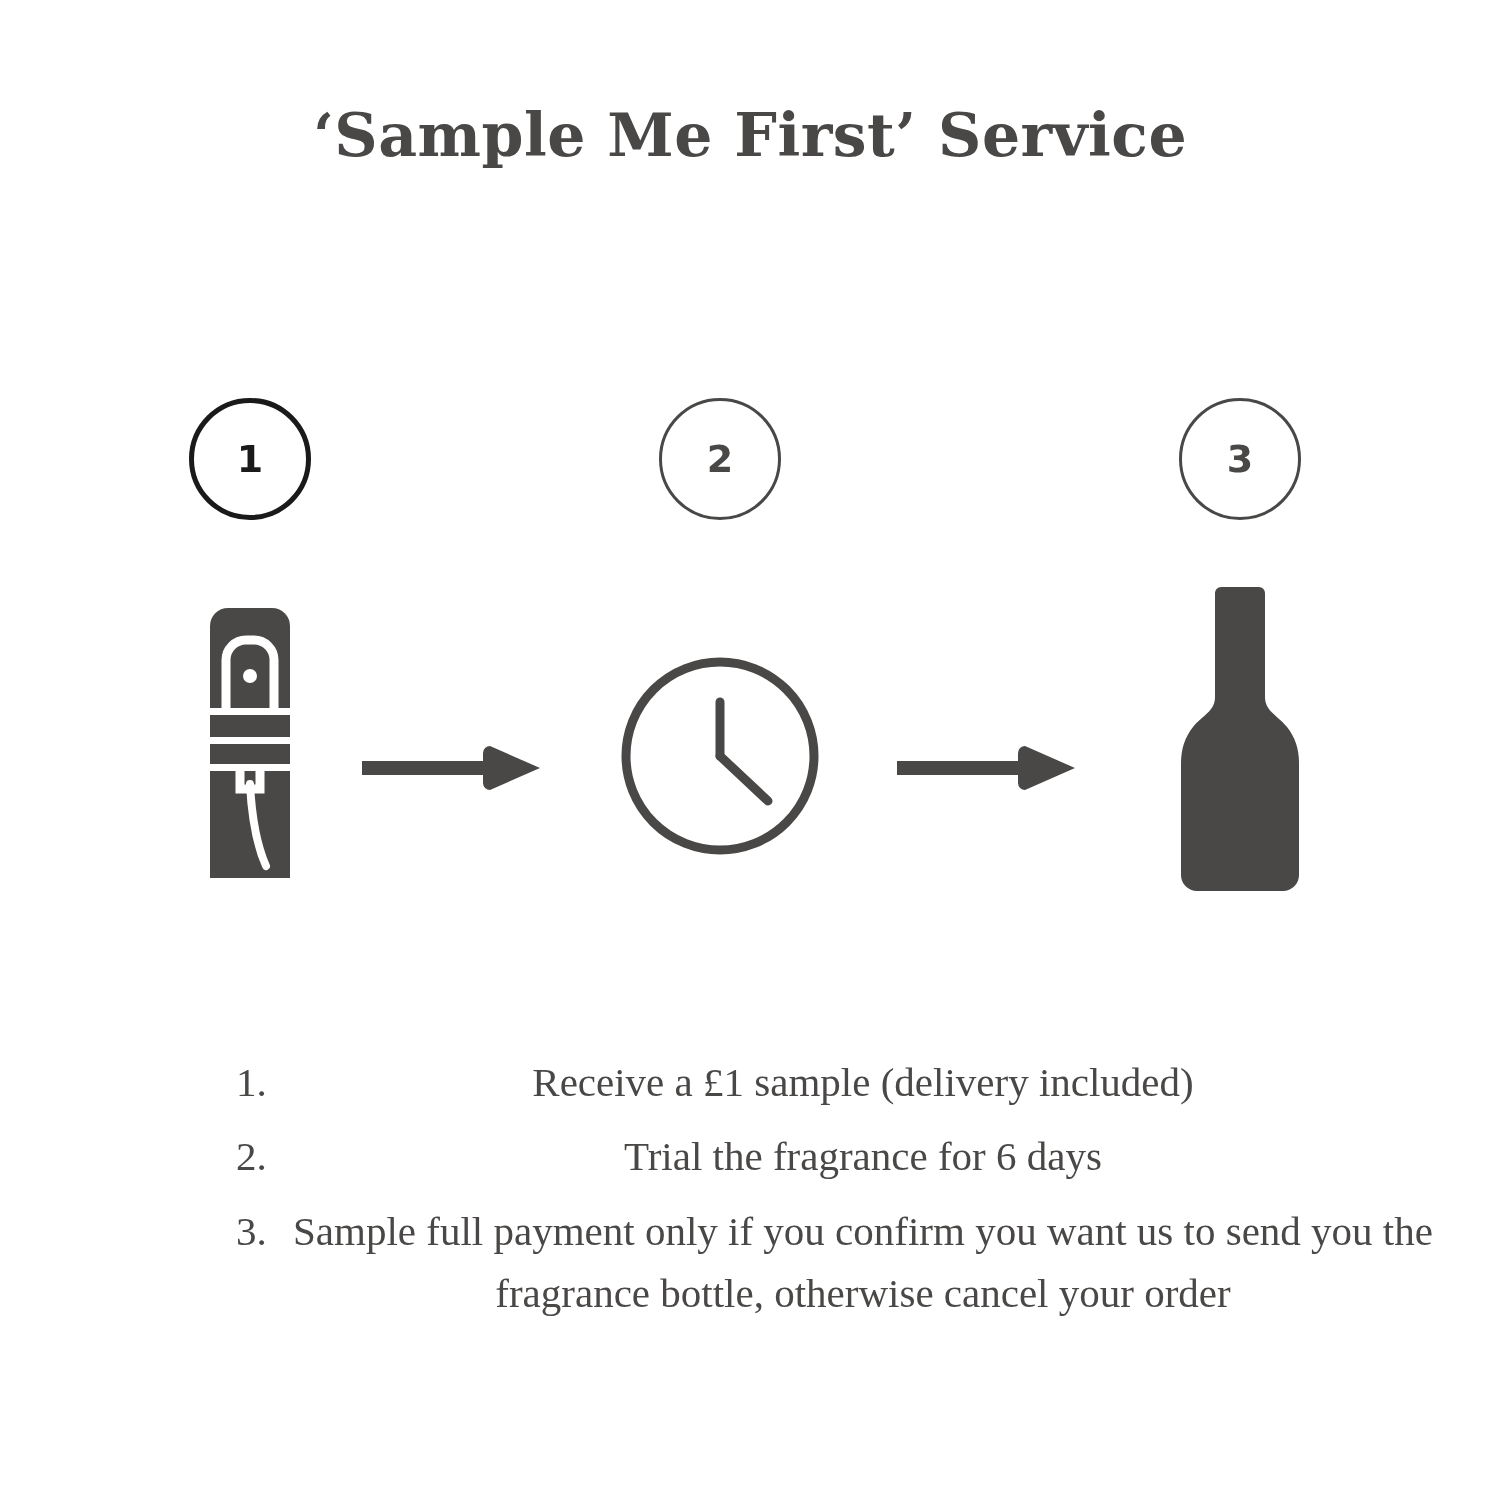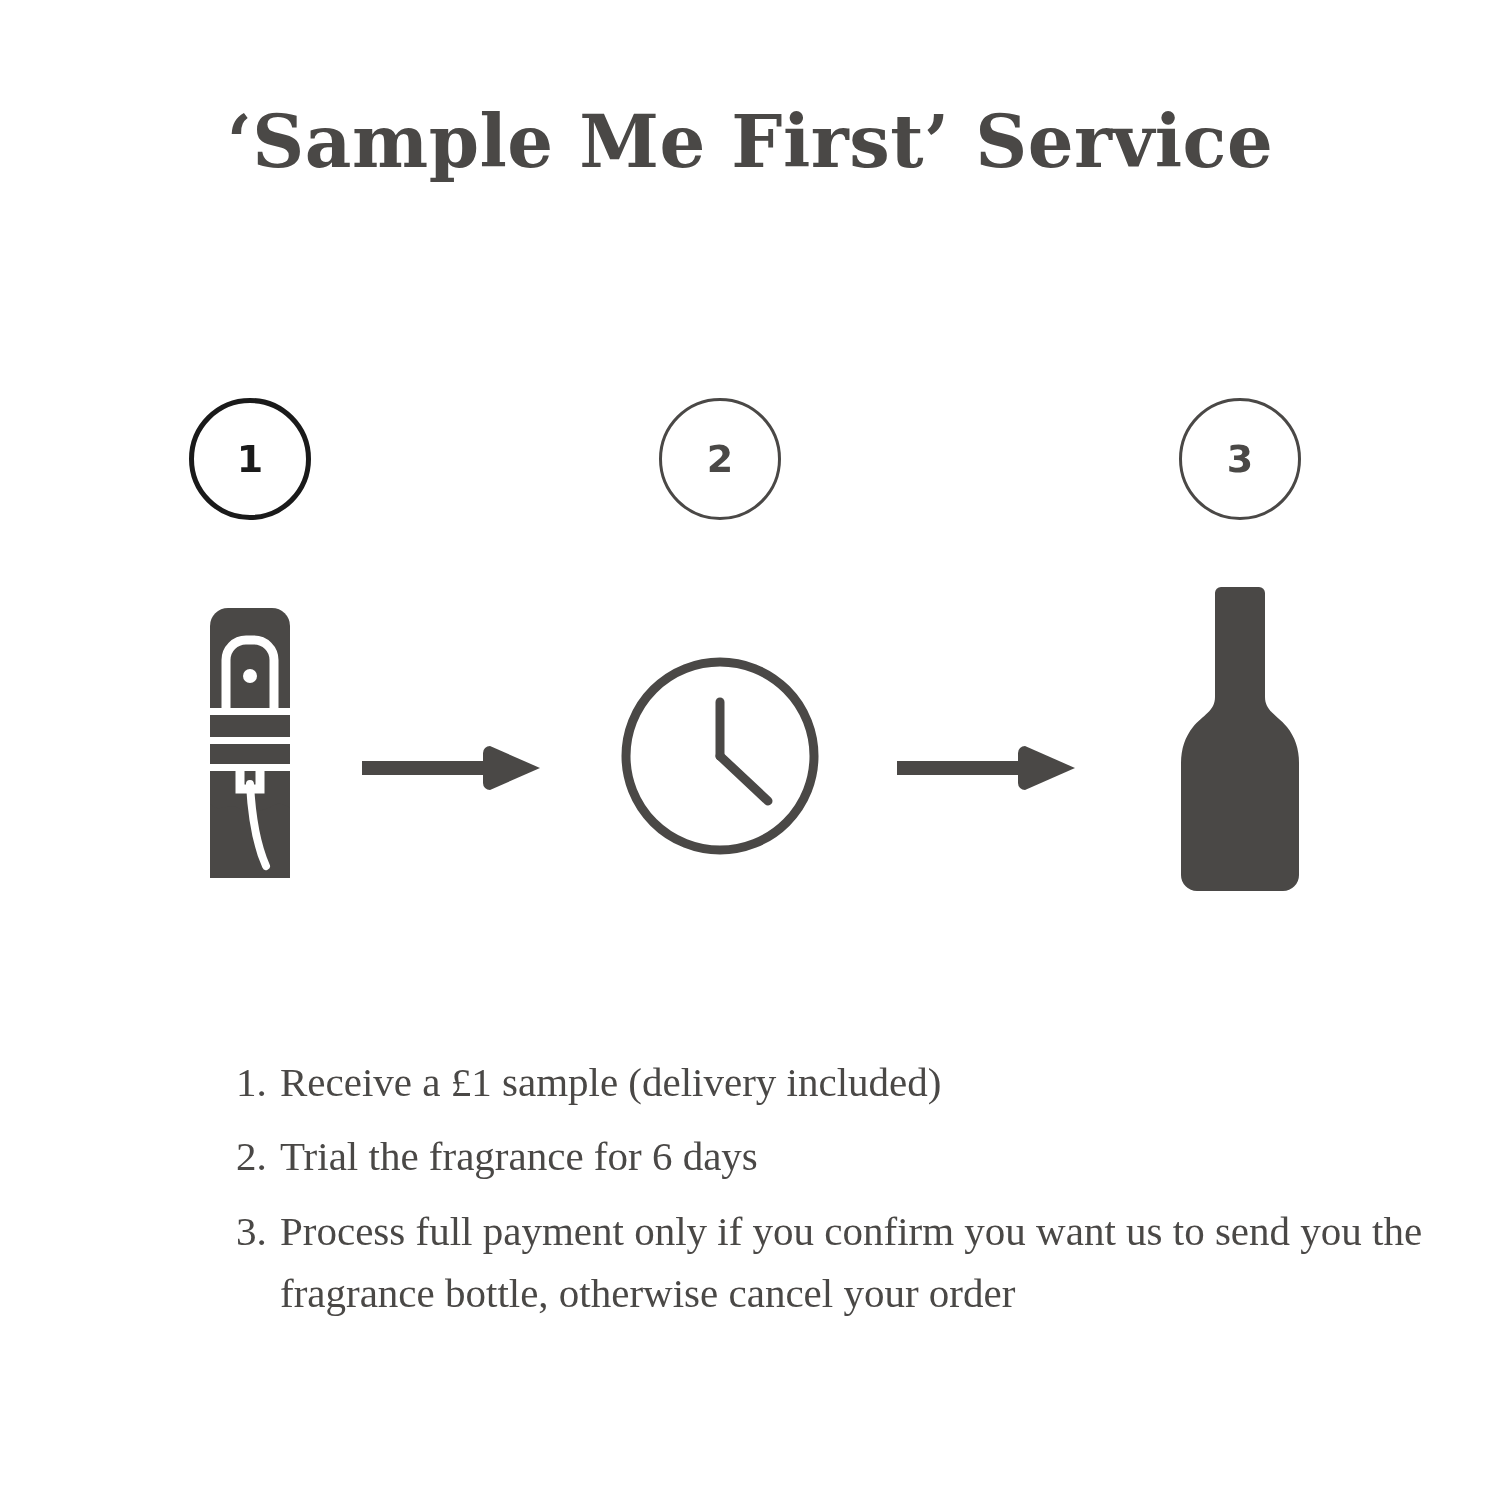--- a/index.html
+++ b/index.html
@@ -23,21 +23,21 @@
 
   
   .title {
     position: absolute;
     top: 104px;
     left: 0;
     width: 1500px;
     text-align: center;
     font-family: "DejaVu Serif", "Liberation Serif", serif;
     font-weight: 700;
-    font-size: 72px;
+    font-size: 60px;
     line-height: 1.05;
     letter-spacing: 0.5px;
     color: #4a4846;
     white-space: nowrap;
   }
 
   
   .steps {
     position: absolute;
     top: 398px;
@@ -114,20 +114,21 @@
     color: #4a4846;
     margin-bottom: 12px;
   }
   .list-item .num {
     flex: 0 0 auto;
     width: 44px;
     text-align: left;
   }
   .list-item .txt {
     flex: 1 1 auto;
+    text-align: center;
   }
 </style>
 </head>
 <body>
 
 <div class="page">
 
   <div class="title">‘Sample Me First’ Service</div>
 
   <div class="steps">
@@ -227,17 +228,17 @@
     <li class="list-item">
       <span class="num">1.</span>
       <span class="txt">Receive a £1 sample (delivery included)</span>
     </li>
     <li class="list-item">
       <span class="num">2.</span>
       <span class="txt">Trial the fragrance for 6 days</span>
     </li>
     <li class="list-item">
       <span class="num">3.</span>
-      <span class="txt">Process full payment only if you confirm you want us to send you the fragrance bottle, otherwise cancel your order</span>
+      <span class="txt">Sample full payment only if you confirm you want us to send you the fragrance bottle, otherwise cancel your order</span>
     </li>
   </ol>
 
 </div>
 
 </body></html>

